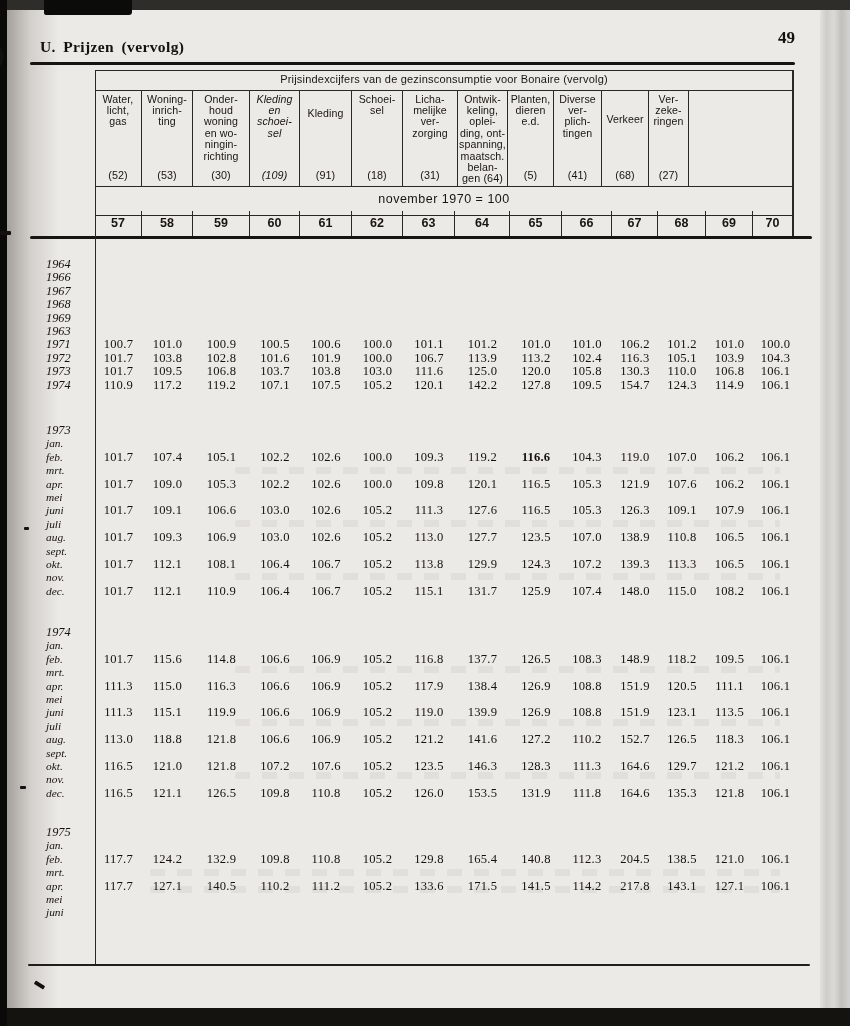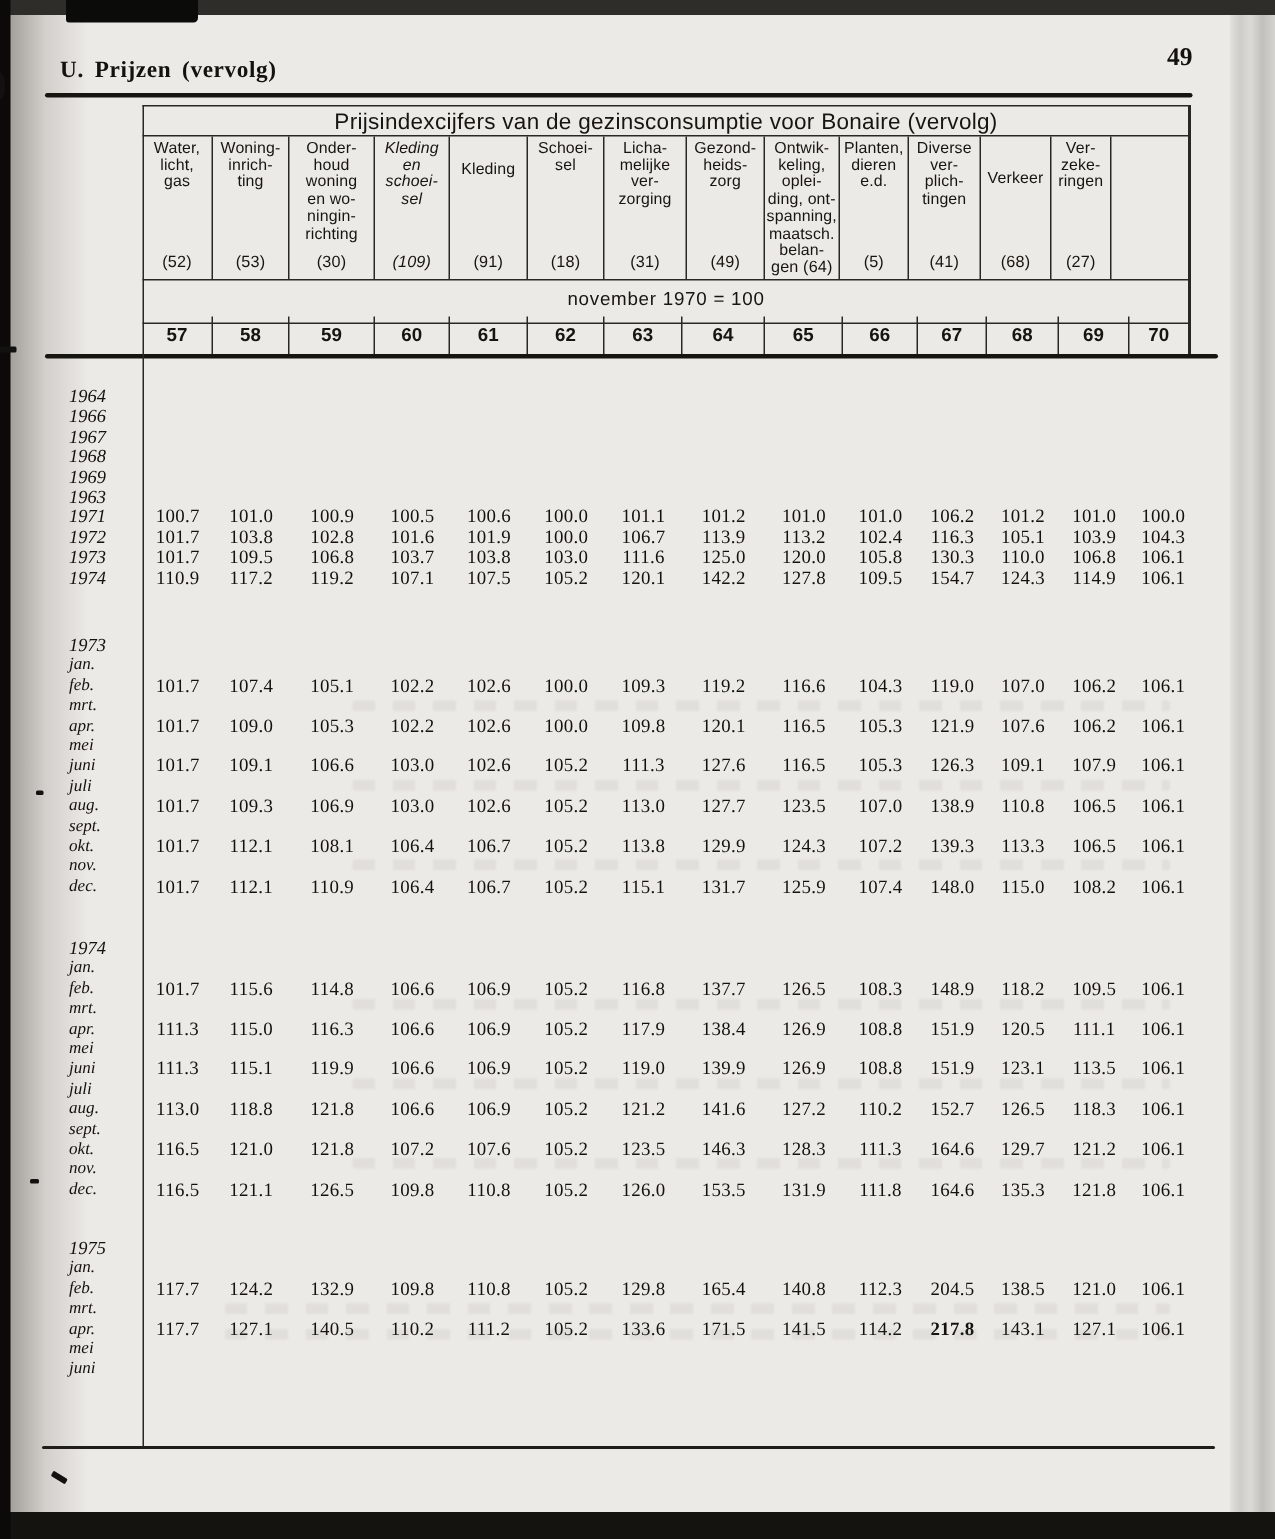--- a/index.html
+++ b/index.html
@@ -16,21 +16,21 @@
   .blob-tl{position:absolute;left:44px;top:0;width:88px;height:15px;background:#0b0b0a;border-radius:0 0 3px 2px;}
   .paren{position:absolute;left:-4px;top:40px;font:bold 26px "Liberation Serif",serif;color:#121110;}
   .dash{position:absolute;background:#121110;border-radius:1px;}
   .title{position:absolute;left:40px;top:38px;font:bold 15.5px "Liberation Serif",serif;
         letter-spacing:.4px;word-spacing:3px;color:#14120e;}
   .pageno{position:absolute;left:778px;top:28px;font:bold 17px "Liberation Serif",serif;color:#14120e;}
   .title-rule{position:absolute;left:30px;top:62px;width:765px;height:3.2px;background:#17150f;border-radius:2px;}
   
   .caption-row{position:absolute;left:95px;top:70px;width:698px;height:17px;
         border-top:1.6px solid #2a2823;border-bottom:1px solid #2a2823;
-        font-size:15px;text-align:center;padding-top:2px;letter-spacing:.2px;box-sizing:content-box;}
+        font-size:11px;text-align:center;padding-top:2px;letter-spacing:.2px;box-sizing:content-box;}
   .hdr{position:absolute;left:95px;top:90.6px;width:698px;height:95.4px;display:flex;
         border-bottom:1.3px solid #2a2823;}
   .hcell{box-sizing:border-box;border-right:1px solid #2a2823;display:flex;flex-direction:column;
         font-size:10.6px;line-height:11.4px;text-align:center;letter-spacing:.1px;padding-top:3px;}
   .hcell .sp{flex:1;}
   .hwt{padding-bottom:5px;font-size:10.8px;}
   .it{font-style:italic;}
   .note-row{position:absolute;left:95px;top:186.9px;width:698px;height:23px;
         border-bottom:1.3px solid #2a2823;text-align:center;font-size:12.5px;
         letter-spacing:.5px;padding-top:5px;box-sizing:content-box;}
@@ -117,27 +117,20 @@
         <div class="hwt">(18)</div>
       </div>
       <div class="hcell" style="width: 55px;">
         <div>Licha-</div>
         <div>melijke</div>
         <div>ver-</div>
         <div>zorging</div>
         <div class="sp"></div>
         <div class="hwt">(31)</div>
       </div>
-      <div class="hcell" style="width: 52px;">
-        <div>Gezond-</div>
-        <div>heids-</div>
-        <div>zorg</div>
-        <div class="sp"></div>
-        <div class="hwt">(49)</div>
-      </div>
       <div class="hcell" style="width: 50px;">
         <div>Ontwik-</div>
         <div>keling,</div>
         <div>oplei-</div>
         <div>ding, ont-</div>
         <div>spanning,</div>
         <div>maatsch.</div>
         <div>belan-</div>
         <div class="sp"></div>
         <div class="hwt">gen (64)</div>
@@ -291,21 +284,21 @@
         <div class="drow">
           <div class="rlabel month">feb.</div>
           <div class="dval" style="width: 47px;">101.7</div>
           <div class="dval" style="width: 51px;">107.4</div>
           <div class="dval" style="width: 57px;">105.1</div>
           <div class="dval" style="width: 50px;">102.2</div>
           <div class="dval" style="width: 52px;">102.6</div>
           <div class="dval" style="width: 51px;">100.0</div>
           <div class="dval" style="width: 52px;">109.3</div>
           <div class="dval" style="width: 55px;">119.2</div>
-          <div class="dval" style="width: 52px;">116.6</div>
+          <div class="dval" style="width: 52px; font-weight: bold;">116.6</div>
           <div class="dval" style="width: 50px;">104.3</div>
           <div class="dval" style="width: 46px;">119.0</div>
           <div class="dval" style="width: 48px;">107.0</div>
           <div class="dval" style="width: 47px;">106.2</div>
           <div class="dval" style="width: 45px;">106.1</div>
         </div>
         <div class="drow">
           <div class="rlabel month">mrt.</div>
         </div>
         <div class="drow">
@@ -563,21 +556,21 @@
           <div class="dval" style="width: 47px;">117.7</div>
           <div class="dval" style="width: 51px;">127.1</div>
           <div class="dval" style="width: 57px;">140.5</div>
           <div class="dval" style="width: 50px;">110.2</div>
           <div class="dval" style="width: 52px;">111.2</div>
           <div class="dval" style="width: 51px;">105.2</div>
           <div class="dval" style="width: 52px;">133.6</div>
           <div class="dval" style="width: 55px;">171.5</div>
           <div class="dval" style="width: 52px;">141.5</div>
           <div class="dval" style="width: 50px;">114.2</div>
-          <div class="dval" style="width: 46px; font-weight: bold;">217.8</div>
+          <div class="dval" style="width: 46px;">217.8</div>
           <div class="dval" style="width: 48px;">143.1</div>
           <div class="dval" style="width: 47px;">127.1</div>
           <div class="dval" style="width: 45px;">106.1</div>
         </div>
         <div class="drow">
           <div class="rlabel month">mei</div>
         </div>
         <div class="drow">
           <div class="rlabel month">juni</div>
         </div>

